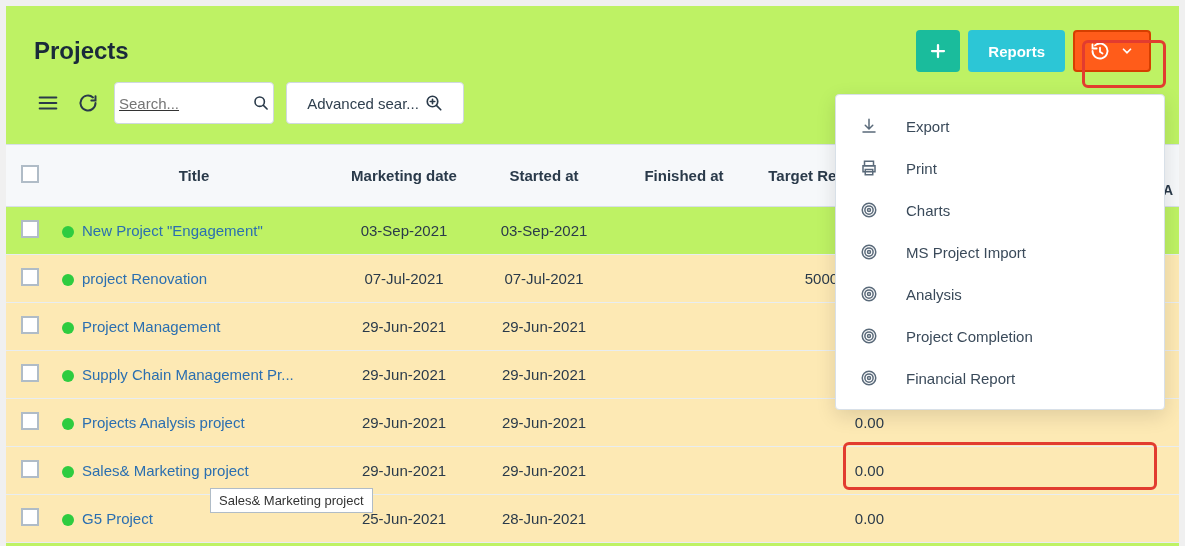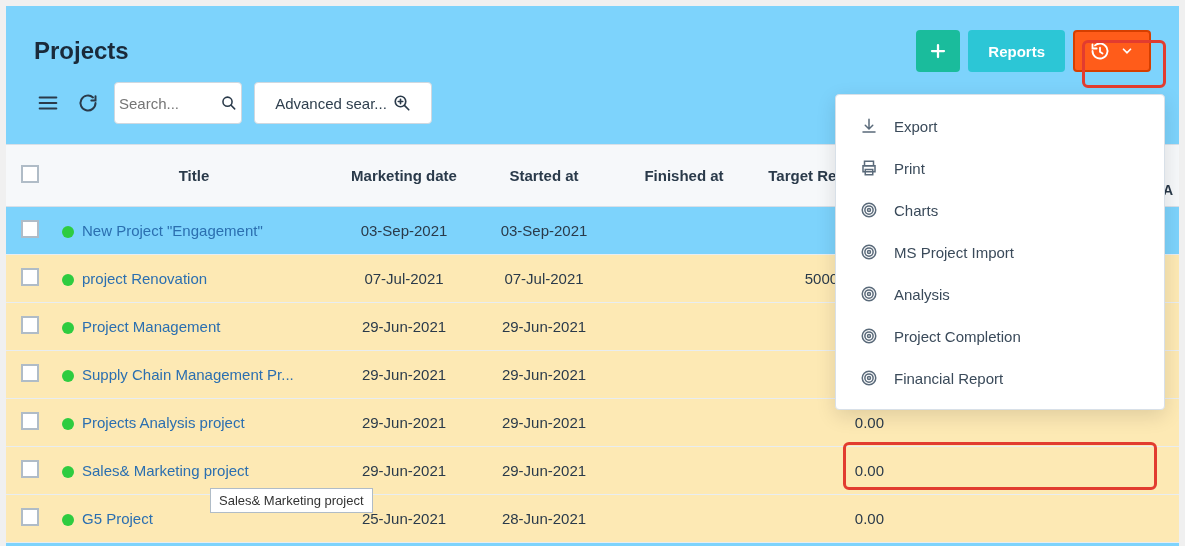--- a/index.html
+++ b/index.html
@@ -1,43 +1,43 @@
 <!DOCTYPE html>
 <html><head>
 <meta charset="utf-8">
 <style>
 * { box-sizing: border-box; margin: 0; padding: 0; }
 body { font-family: "Segoe UI", Arial, sans-serif; background: #f0f0f0; color: #333; font-size: 14px; }
-.page { background: #7dd3fc; margin: 6px; min-height: 540px; position: relative; overflow: hidden; }
+.page { background: #bef264; margin: 6px; min-height: 540px; position: relative; overflow: hidden; }
 .header-row { display: flex; align-items: center; padding: 24px 28px 10px 28px; }
 .page-title { font-size: 24px; font-weight: 600; color: #1a2a3a; flex: 0 0 auto; }
 .header-spacer { flex: 1; }
 .btn { display: inline-flex; align-items: center; justify-content: center; border-radius: 4px; border: none; cursor: pointer; font-weight: 600; font-size: 15px; height: 42px; }
 .btn-add { background: #1abc9c; color: #fff; width: 44px; margin-right: 8px; }
 .btn-reports { background: #2cc6d6; color: #fff; padding: 16px 20px; margin-right: 8px; }
 .btn-actions { background: #ff5c1a; color: #fff; width: 78px; gap: 10px; border: 2px solid #d63f00; }
 .tool-row { display: flex; align-items: center; gap: 12px; padding: 0 28px 20px 28px; }
 .icon-btn { width: 28px; height: 28px; display: inline-flex; align-items: center; justify-content: center; cursor: pointer; color: #2a3a4a; }
 .search-box, .adv-box { display: flex; align-items: center; border: 1px solid #cfd8e0; border-radius: 4px; height: 42px; background: #fff; }
-.search-box { width: 128px; padding: 0 4px; }
+.search-box { width: 160px; padding: 0 4px; text-decoration: underline; }
 .search-box input { border: none; outline: none; font-size: 15px; width: 100%; color: #6a7a8a; background: transparent; }
 .adv-box { width: 178px; padding: 0 12px; color: #30404f; font-size: 15px; gap: 6px; cursor: pointer; justify-content: center; }
 .table-container { overflow: hidden; position: relative; }
 table { border-collapse: collapse; width: 100%; }
 thead th { background: #f6f8fa; border-top: 1px solid #d8e0e8; border-bottom: 1px solid #d8e0e8; padding: 20px 8px; font-weight: 700; font-size: 15px; color: #2a3a4a; text-align: center; }
 thead th:first-child { width: 48px; }
 tbody td { padding: 13px 8px; border-bottom: 1px solid #e8edf1; text-align: center; font-size: 15px; color: #2a3a4a; }
 tbody tr.highlighted td { background: #fde9b4; }
 .checkbox { width: 18px; height: 18px; border: 2px solid #b0bcc7; background: #fff; display: inline-block; }
 .title-cell { text-align: left !important; padding-left: 8px; white-space: nowrap; overflow: hidden; text-overflow: ellipsis; max-width: 280px; }
 .status-dot { width: 12px; height: 12px; background: #2ecc40; border-radius: 50%; display: inline-block; margin-right: 8px; vertical-align: middle; }
 .link { color: #2b6fb0; cursor: pointer; }
 .num-cell { text-align: right !important; padding-right: 10px; }
 .dropdown { position: absolute; top: 88px; right: 14px; width: 330px; background: #fff; border: 1px solid #d8e0e8; box-shadow: 0 6px 20px rgba(0,0,0,.12); border-radius: 4px; padding: 10px 0; z-index: 50; }
-.dd-item { display: flex; align-items: center; gap: 16px; padding: 12px 24px; cursor: pointer; color: #3a4a5a; font-size: 15px; }
+.dd-item { display: flex; align-items: center; gap: 28px; padding: 12px 24px; cursor: pointer; color: #3a4a5a; font-size: 15px; }
 .annotation { border: 3px solid #e23c2f; border-radius: 6px; position: absolute; pointer-events: none; z-index: 60; }
 .tooltip { position: absolute; background: #fff; border: 1px solid #b0bcc7; padding: 4px 8px; font-size: 13px; z-index: 40; white-space: nowrap; }
 svg { display: block; }
 .col-title { width: 280px; }
 .col-sd, .col-sa, .col-fa { width: 140px; }
 .col-tr { width: 140px; }
 </style>
 </head>
 <body>
 

